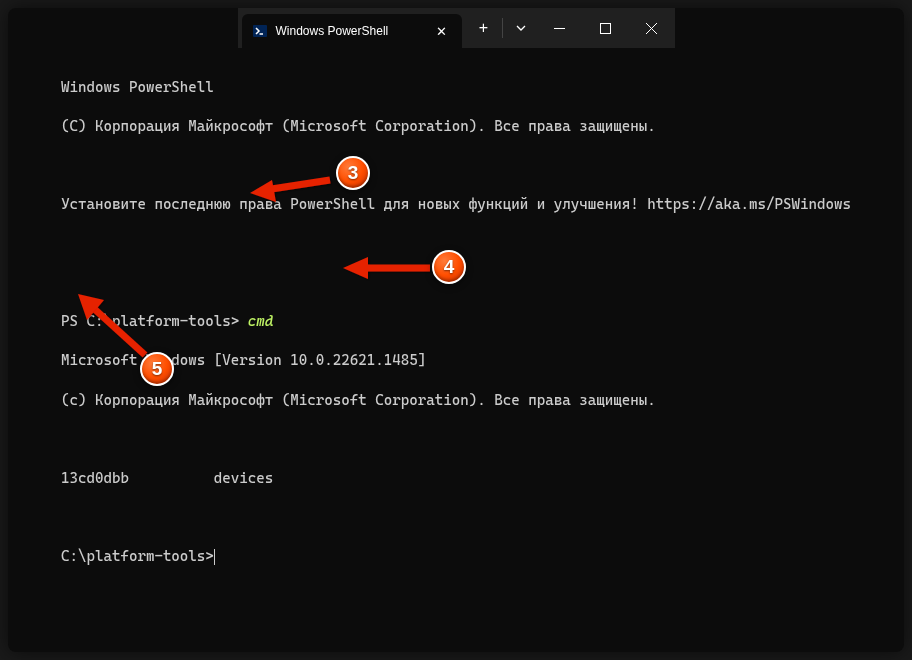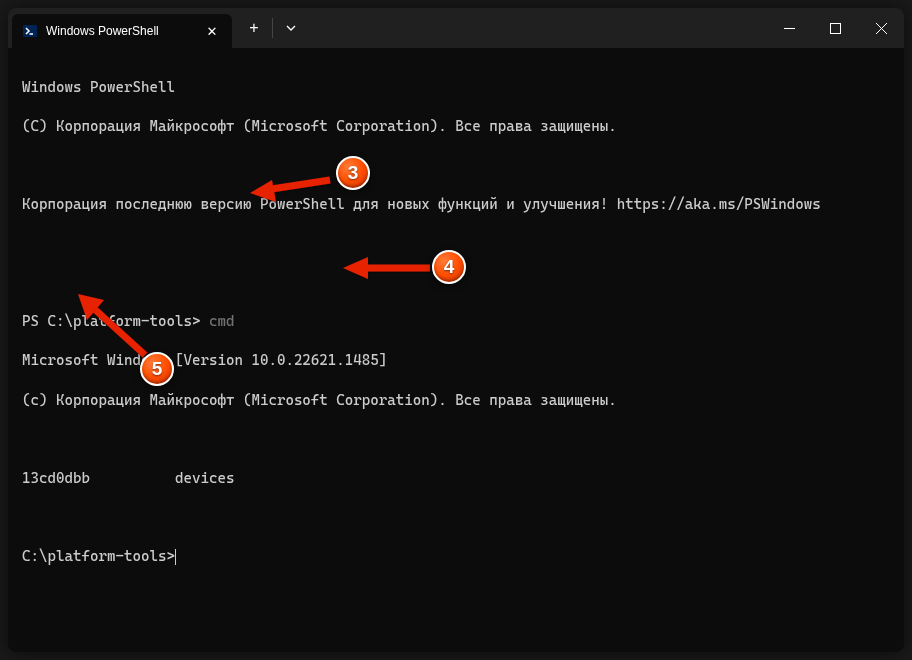--- a/index.html
+++ b/index.html
@@ -16,20 +16,21 @@
     top: 8px;
     left: 8px;
     right: 8px;
     bottom: 8px;
     background: #0c0c0c;
     border-radius: 8px;
     overflow: hidden;
     box-shadow: 0 0 20px rgba(0,0,0,0.6);
     display: flex;
     flex-direction: column;
+    align-items: center;
   }
   .titlebar {
     height: 40px;
     background: #202020;
     display: flex;
     align-items: center;
     padding-left: 4px;
   }
   .tab {
     display: flex;
@@ -105,21 +106,21 @@
     flex: 1;
     padding: 10px 14px;
     font-family: 'Cascadia Mono', 'Consolas', monospace;
     font-size: 14.5px;
     line-height: 1.35;
     color: #cccccc;
     white-space: pre;
     position: relative;
   }
   .line { white-space: pre; }
-  .yellow { color: #737373; }
+  .yellow { color: #bef264; font-style: italic; }
   .cursor {
     display: inline-block;
     width: 1px;
     height: 16px;
     background: #cccccc;
     vertical-align: middle;
   }
   .annot {
     position: absolute;
     pointer-events: none;
@@ -180,21 +181,21 @@
             <path d="M0 0 L11 11 M11 0 L0 11" stroke="#ffffff" stroke-width="1"></path>
           </svg>
       </div>
     </div>
   </div>
 
   <div class="terminal">
 <div class="line">Windows PowerShell</div>
 <div class="line">(C) Корпорация Майкрософт (Microsoft Corporation). Все права защищены.</div>
 <div class="line"> </div>
-<div class="line">Корпорация последнюю версию PowerShell для новых функций и улучшения! https://aka.ms/PSWindows</div>
+<div class="line">Установите последнюю права PowerShell для новых функций и улучшения! https://aka.ms/PSWindows</div>
 <div class="line"> </div>
 <div class="line"> </div>
 <div class="line"><span>PS C:\platform-tools&gt; </span><span class="yellow">cmd</span></div>
 <div class="line">Microsoft Windows [Version 10.0.22621.1485]</div>
 <div class="line">(c) Корпорация Майкрософт (Microsoft Corporation). Все права защищены.</div>
 <div class="line"> </div>
 <div class="line">13cd0dbb          devices</div>
 <div class="line"> </div>
 <div class="line"><span>C:\platform-tools&gt;</span><span class="cursor"></span></div>
   </div>

